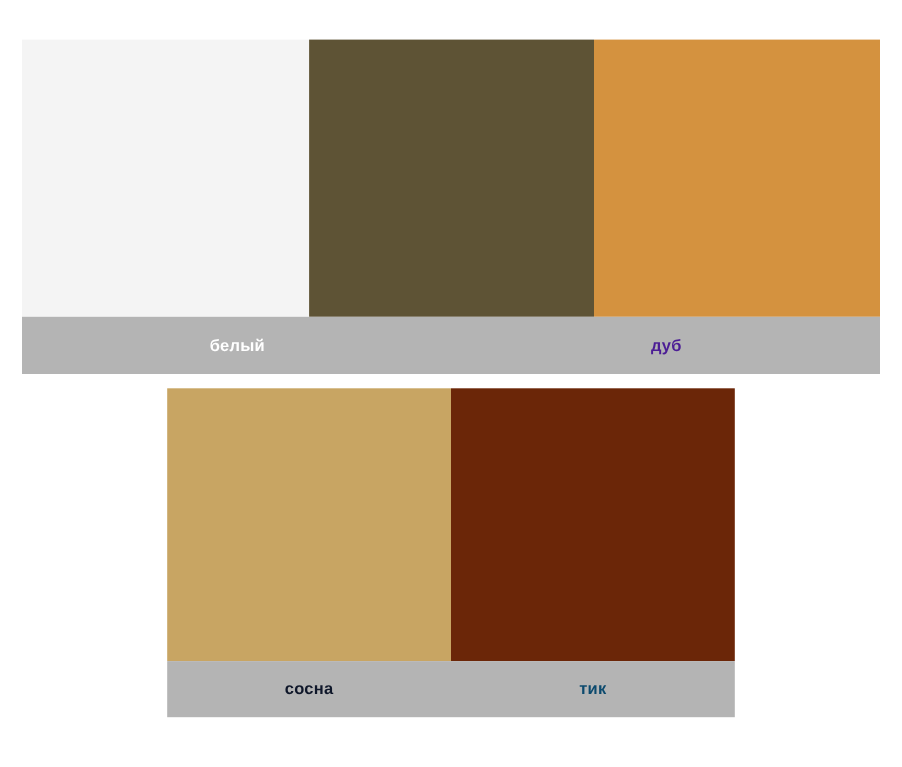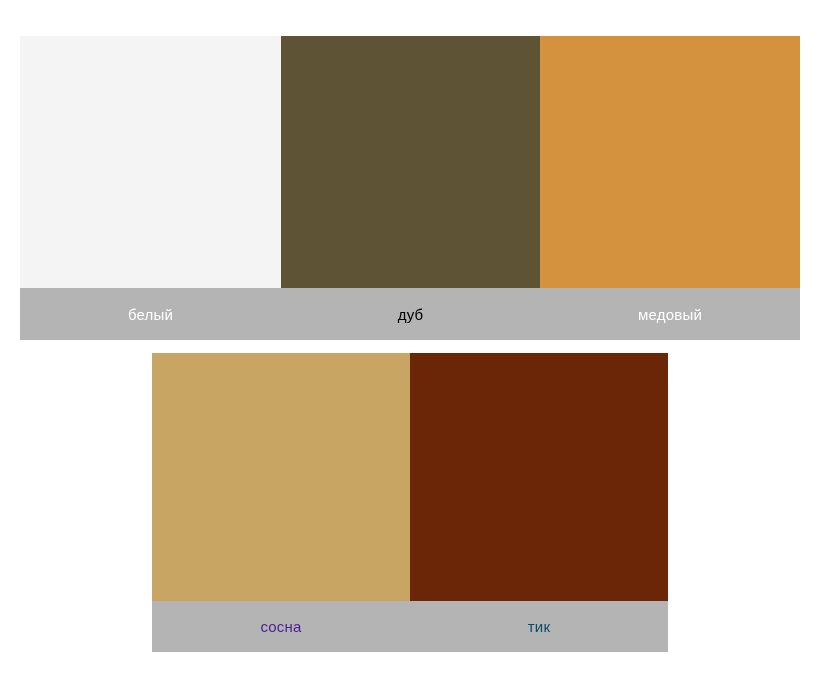--- a/index.html
+++ b/index.html
@@ -64,54 +64,53 @@
 
   .swatch-row--top .labels { height: 52px; }
   .swatch-row--bottom .labels { height: 51px; }
 
   .label {
     display: flex;
     align-items: center;
     justify-content: center;
     color: #ffffff;
     font-size: 15px;
-    font-weight: 400;
+    font-weight: 700;
     letter-spacing: 0.2px;
     line-height: 1;
     white-space: nowrap;
   }
 </style>
 </head>
 <body style="background: rgb(255, 255, 255);">
 
 <div class="palette">
 
   <div class="swatch-row swatch-row--top">
 
     <div class="tiles">
       <div class="tile" style="background: rgb(244, 244, 244); flex: 33.46 0 0px;"></div>
       <div class="tile" style="background: rgb(94, 83, 53); flex: 33.21 0 0px;"></div>
       <div class="tile" style="background: rgb(212, 146, 63); flex: 33.33 0 0px;"></div>
     </div>
 
     <div class="labels" style="background: rgb(180, 180, 180);">
       <div class="label" style="flex: 33.46 0 0px; color: rgb(255, 255, 255);">белый</div>
-      <div class="label" style="flex: 33.21 0 0px; color: #000000;">дуб</div>
-      <div class="label" style="flex: 33.33 0 0px; color: rgb(255, 255, 255);">медовый</div>
+      <div class="label" style="flex: 33.21 0 0px; color: #4c1d95;">дуб</div>
     </div>
 
   </div>
 
   <div class="swatch-row swatch-row--bottom">
 
     <div class="tiles">
       <div class="tile" style="background: rgb(200, 165, 99); flex: 50 0 0px;"></div>
       <div class="tile" style="background: rgb(107, 38, 8); flex: 50 0 0px;"></div>
     </div>
 
     <div class="labels" style="background: rgb(180, 180, 180);">
-      <div class="label" style="flex: 50 0 0px; color: #4c1d95;">сосна</div>
+      <div class="label" style="flex: 50 0 0px; color: #0f172a;">сосна</div>
       <div class="label" style="flex: 50 0 0px; color: #0c4a6e;">тик</div>
     </div>
 
   </div>
 
 </div>
 
 </body></html>

